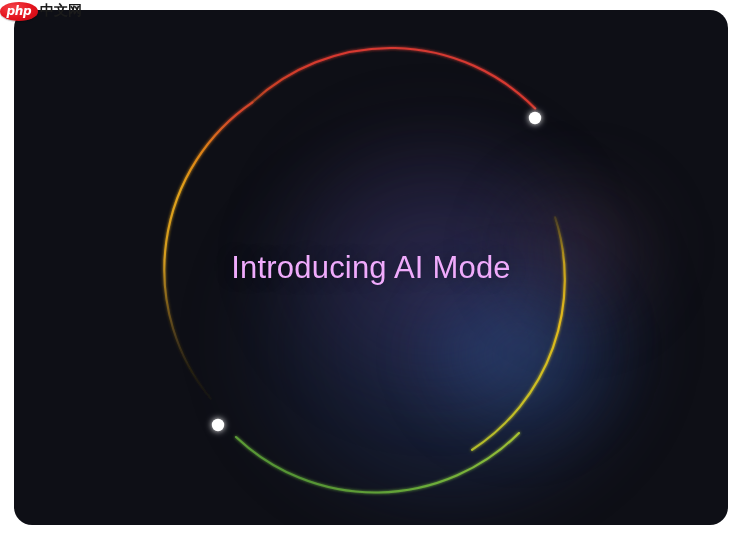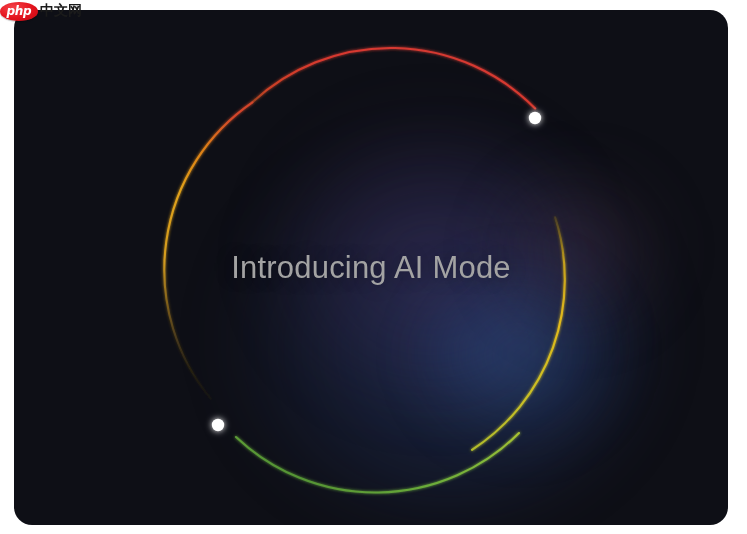--- a/index.html
+++ b/index.html
@@ -130,21 +130,21 @@
 
   .hero-title {
     position: absolute;
     left: 0;
     top: 0;
     width: 714px;
     height: 515px;
     display: flex;
     align-items: center;
     justify-content: center;
-    color: #a3a3a3;
+    color: #f0abfc;
     font-family: "Liberation Sans", sans-serif;
     font-size: 31px;
     font-weight: 400;
     letter-spacing: 0.2px;
     white-space: nowrap;
     text-shadow: 0 0 18px rgba(0,0,0,0.35);
   }
 </style>
 </head>
 <body>

